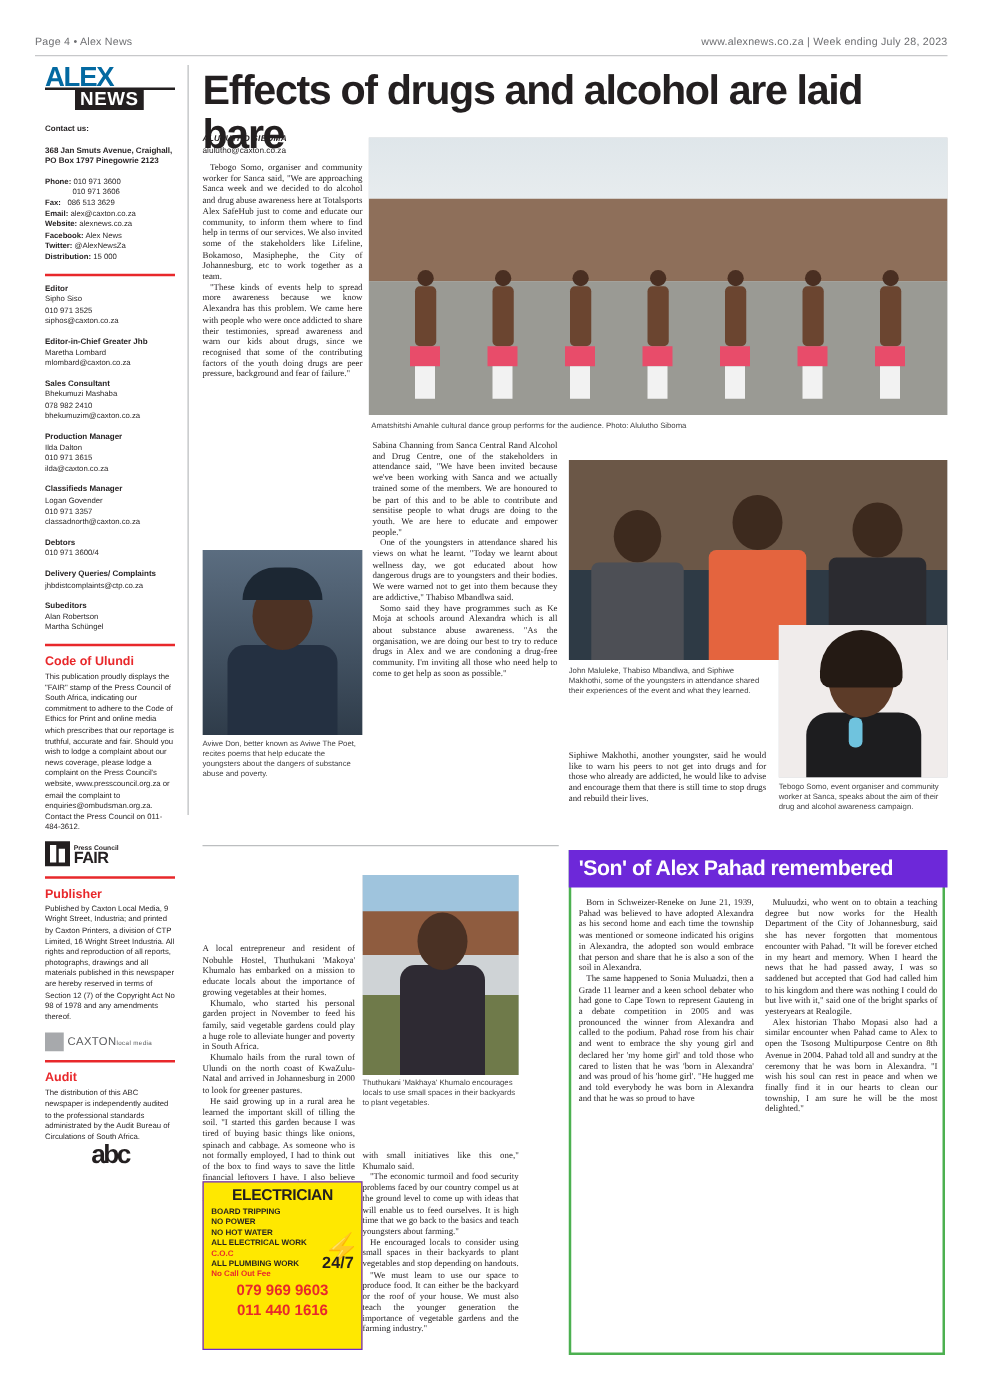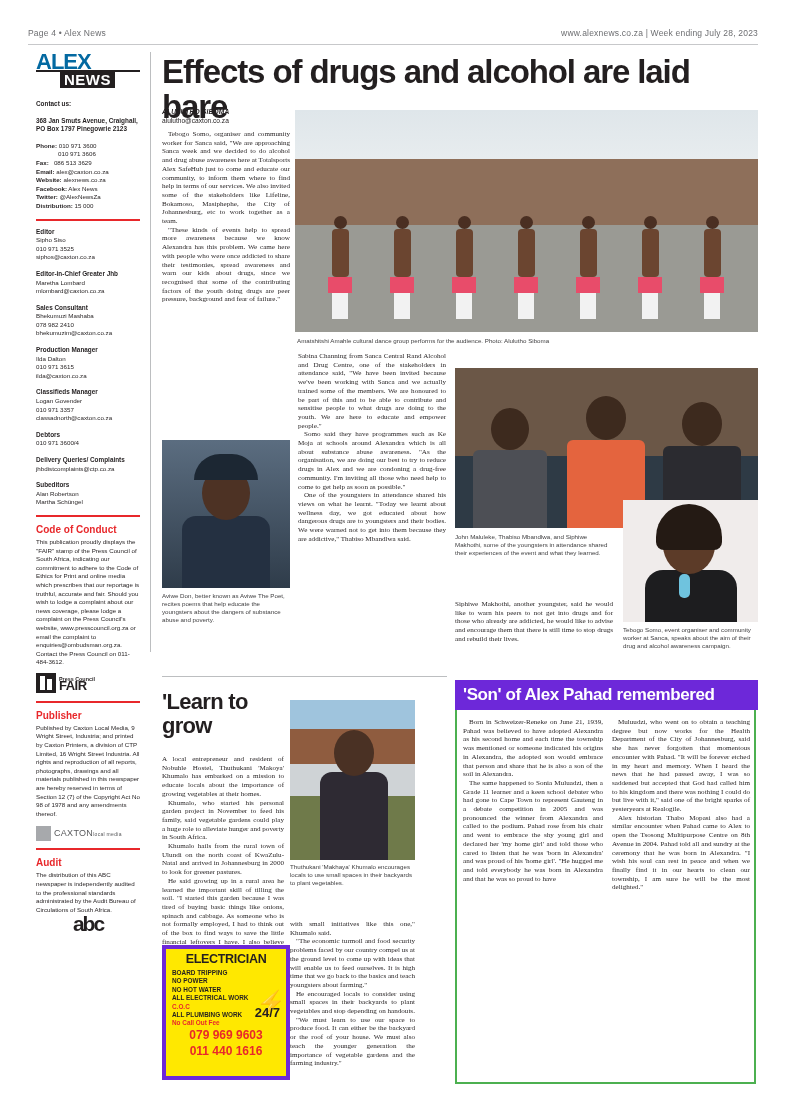--- a/index.html
+++ b/index.html
@@ -103,21 +103,21 @@
 
   
   .rule-top{position:absolute;height:1px;background:#bcbec0;}
   .sec-h{position:absolute;font-size:22px;font-weight:bold;line-height:24px;letter-spacing:-.7px;color:#231f20;}
 
   .greenbox{position:absolute;left:455px;top:680px;width:303px;height:30px;background:#6d28d9;}
   .greenbox .t{position:absolute;left:8px;top:5px;font-size:17px;font-weight:bold;color:#fff;letter-spacing:-.4px;}
   .greenframe{position:absolute;left:455px;top:680px;width:301px;height:404px;border:2px solid #4cb050;box-sizing:border-box;}
 
   
-  .ad{position:absolute;left:162px;top:945px;width:128px;height:135px;background:#ffe800;border:4px solid #6d28d9;box-sizing:border-box;}
+  .ad{position:absolute;left:162px;top:945px;width:128px;height:135px;background:#ffe800;border:1px solid #6d28d9;box-sizing:border-box;}
   .ad .ttl{text-align:center;font-weight:bold;font-size:12.5px;letter-spacing:-.3px;margin-top:3px;color:#231f20;}
   .ad ul{margin:3px 0 0 0;padding:0 0 0 6px;list-style:none;}
   .ad li{font-weight:bold;font-size:6.4px;line-height:8.4px;}
   .ad .red{color:#e8282b;}
   .ad .bolt{position:absolute;right:30px;top:22px;width:0;height:0;color:#e8282b;font-size:24px;line-height:24px;}
   .ad .tf{position:absolute;right:6px;top:36px;font-weight:bold;font-size:13px;color:#231f20;}
   .ad .ph{position:static;font-weight:bold;font-size:12px;color:#e8282b;text-align:center;line-height:14px;margin-top:2px;background:transparent;}
 </style>
 </head>
 <body>
@@ -206,21 +206,21 @@
         <div class="blk">
           <p class="hd">Subeditors</p>
           <p>Alan Robertson</p>
           <p>Martha Schüngel</p>
         </div>
       </div>
 
     <div class="redline"></div>
 
     <div class="blk">
-      <p class="red-h">Code of Conduct</p>
+      <p class="red-h">Code of Ulundi</p>
       <p>This publication proudly displays the "FAIR" stamp of the Press Council of South Africa, indicating our commitment to adhere to the Code of Ethics for Print and online media which prescribes that our reportage is truthful, accurate and fair. Should you wish to lodge a complaint about our news coverage, please lodge a complaint on the Press Council's website, www.presscouncil.org.za or email the complaint to enquiries@ombudsman.org.za. Contact the Press Council on 011-484-3612.</p>
       <div class="pc-logo">
         <div class="pc-mark"></div>
         <div>
           <div class="pc-txt">Press Council</div>
           <div class="pc-fair">FAIR</div>
         </div>
       </div>
     </div>
 
@@ -252,22 +252,22 @@
     <div class="em">alulutho@caxton.co.za</div>
   </div>
 
   <div class="col" id="lead-col1" style="left:162px;top:130px;width:128px;">
       <p>Tebogo Somo, organiser and community worker for Sanca said, "We are approaching Sanca week and we decided to do alcohol and drug abuse awareness here at Totalsports Alex SafeHub just to come and educate our community, to inform them where to find help in terms of our services. We also invited some of the stakeholders like Lifeline, Bokamoso, Masiphephe, the City of Johannesburg, etc to work together as a team.</p>
       <p>"These kinds of events help to spread more awareness because we know Alexandra has this problem. We came here with people who were once addicted to share their testimonies, spread awareness and warn our kids about drugs, since we recognised that some of the contributing factors of the youth doing drugs are peer pressure, background and fear of failure."</p>
     </div>
 
   <div class="col" id="lead-col2" style="left:298px;top:352px;width:148px;">
       <p class="first">Sabina Channing from Sanca Central Rand Alcohol and Drug Centre, one of the stakeholders in attendance said, "We have been invited because we've been working with Sanca and we actually trained some of the members. We are honoured to be part of this and to be able to contribute and sensitise people to what drugs are doing to the youth. We are here to educate and empower people."</p>
+      <p>One of the youngsters in attendance shared his views on what he learnt. "Today we learnt about wellness day, we got educated about how dangerous drugs are to youngsters and their bodies. We were warned not to get into them because they are addictive," Thabiso Mbandlwa said.</p>
       <p>Somo said they have programmes such as Ke Moja at schools around Alexandra which is all about substance abuse awareness. "As the organisation, we are doing our best to try to reduce drugs in Alex and we are condoning a drug-free community. I'm inviting all those who need help to come to get help as soon as possible."</p>
-      <p>One of the youngsters in attendance shared his views on what he learnt. "Today we learnt about wellness day, we got educated about how dangerous drugs are to youngsters and their bodies. We were warned not to get into them because they are addictive," Thabiso Mbandlwa said.</p>
     </div>
 
   <div class="col" id="lead-col3" style="left:455px;top:600px;width:158px;">
       <p class="first">Siphiwe Makhothi, another youngster, said he would like to warn his peers to not get into drugs and for those who already are addicted, he would like to advise and encourage them that there is still time to stop drugs and rebuild their lives.</p>
     </div>
 
   <div class="ph" id="hero">
     <div class="sky"></div>
     <div class="wall"></div>
     <div class="ground"></div>
@@ -347,21 +347,21 @@
       <div class="b"></div>
       <div class="h"></div>
       <div class="hair"></div>
       <div class="mic"></div>
   </div>
   <div class="cap" style="left:623px;top:626px;width:135px;">Tebogo Somo, event organiser and community worker at Sanca, speaks about the aim of their drug and alcohol awareness campaign.</div>
 
   <div class="rule-top" style="left:162px;top:676px;width:285px;"></div>
 
   <div class="sec-h" style="left:162px;top:690px;width:128px;">
-    <span>'Learn to grow</span><br>
+    <br>
   </div>
 
   <div class="ph" id="veg">
     <div class="sky"></div>
       <div class="roof"></div>
       <div class="grd"></div>
       <div class="tor"></div>
       <div class="head"></div>
   </div>
   <div class="cap" style="left:290px;top:863px;width:125px;">Thuthukani 'Makhaya' Khumalo encourages locals to use small spaces in their backyards to plant vegetables.</div>

